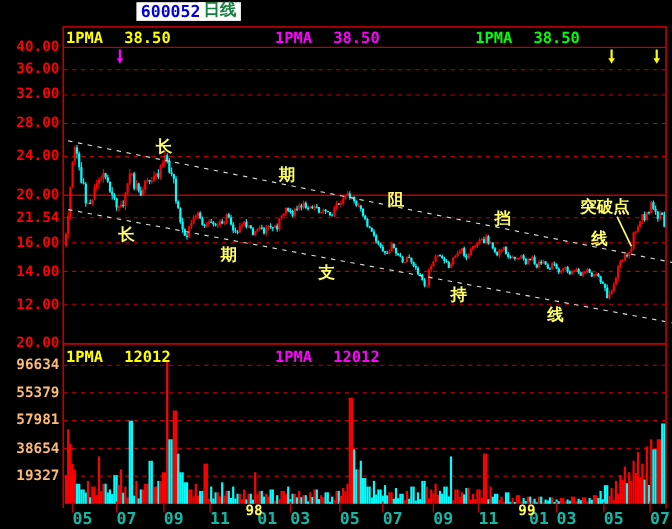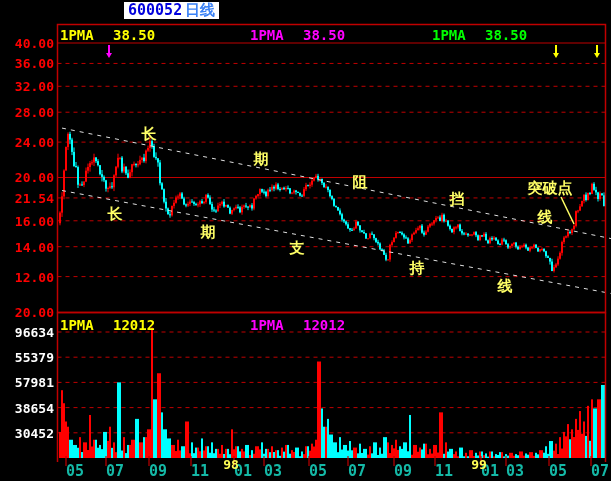--- a/index.html
+++ b/index.html
@@ -2,28 +2,28 @@
 <html><head>
 <meta charset="utf-8">
 <style>
   html,body{margin:0;padding:0;background:#000;}
   #screen{position:relative;width:611px;height:481px;background:#000;overflow:hidden;
           font-family:"DejaVu Sans Mono","Liberation Mono",monospace;}
   .hdr-name{position:absolute;left:56px;top:1px;color:#ffffff;font-size:16px;font-weight:bold;
             font-family:"DejaVu Sans",sans-serif;border:1px solid #e8e8e8;padding:0 2px;line-height:18px;background:#000;}
   .chip{position:absolute;top:2px;font-weight:bold;font-size:15px;line-height:17px;padding:0 4px;background:#ffffff;}
   .chip-code{left:124px;color:#0000dd;font-family:"DejaVu Sans Mono",monospace;}
-  .chip-period{left:181px;color:#3b82f6;font-family:Liberation Serif, serif;}
+  .chip-period{left:181px;color:#15803d;font-family:Liberation Mono, monospace;}
   .info-box{position:absolute;left:228px;top:2px;width:202px;height:16px;border:1px solid #d8d8d8;
             color:#ffff66;font-size:13px;font-weight:bold;text-align:center;line-height:16px;
             font-family:"DejaVu Sans",sans-serif;background:#000;}
   .ylabel{position:absolute;width:52px;text-align:right;font-size:13px;font-weight:bold;
           transform:translateY(-50%);letter-spacing:0px;}
   .ylabel.price{color:#ff0000;}
-  .ylabel.vol{color:#ffffff;}
+  .ylabel.vol{color:#fdba74;}
   .ma{position:absolute;font-size:14px;font-weight:bold;white-space:pre;}
   .xmonth{position:absolute;color:#14b8a6;font-size:15px;font-weight:bold;transform:translateX(-50%);}
   .xyear{position:absolute;color:#ffff55;font-size:13px;font-weight:bold;transform:translateX(-50%);}
   .cn{position:absolute;color:#ffff66;font-size:15px;font-weight:bold;transform:translate(-50%,-50%);
       font-family:"DejaVu Sans",sans-serif;white-space:nowrap;}
   svg{position:absolute;left:0;top:0;}
 </style>
 </head>
 <body>
 
@@ -922,21 +922,21 @@
       <div class="ylabel price" style="left: 2px; top: 177.491px;">20.00</div>
       <div class="ylabel price" style="left: 2px; top: 197.934px;">21.54</div>
       <div class="ylabel price" style="left: 2px; top: 220.788px;">16.00</div>
       <div class="ylabel price" style="left: 2px; top: 246.697px;">14.00</div>
       <div class="ylabel price" style="left: 2px; top: 276.607px;">12.00</div>
       <div class="ylabel price" style="left: 2px; top: 311.983px;">20.00</div>
       <div class="ylabel vol" style="left: 2px; top: 332px;">96634</div>
       <div class="ylabel vol" style="left: 2px; top: 357.199px;">55379</div>
       <div class="ylabel vol" style="left: 2px; top: 382.399px;">57981</div>
       <div class="ylabel vol" style="left: 2px; top: 407.599px;">38654</div>
-      <div class="ylabel vol" style="left: 2px; top: 432.8px;">30452</div>
+      <div class="ylabel vol" style="left: 2px; top: 432.8px;">19327</div>
       <div class="ma" style="left: 60px; top: 27px; color: rgb(255, 255, 0);">1PMA</div>
       <div class="ma" style="left: 113px; top: 27px; color: rgb(255, 255, 0);">38.50</div>
       <div class="ma" style="left: 250px; top: 27px; color: rgb(255, 0, 255);">1PMA</div>
       <div class="ma" style="left: 303px; top: 27px; color: rgb(255, 0, 255);">38.50</div>
       <div class="ma" style="left: 432px; top: 27px; color: rgb(0, 255, 0);">1PMA</div>
       <div class="ma" style="left: 485px; top: 27px; color: rgb(0, 255, 0);">38.50</div>
       <div class="ma" style="left: 60px; top: 317px; color: rgb(255, 255, 0);">1PMA</div>
       <div class="ma" style="left: 113px; top: 317px; color: rgb(255, 255, 0);">12012</div>
       <div class="ma" style="left: 250px; top: 317px; color: rgb(255, 0, 255);">1PMA</div>
       <div class="ma" style="left: 303px; top: 317px; color: rgb(255, 0, 255);">12012</div>

